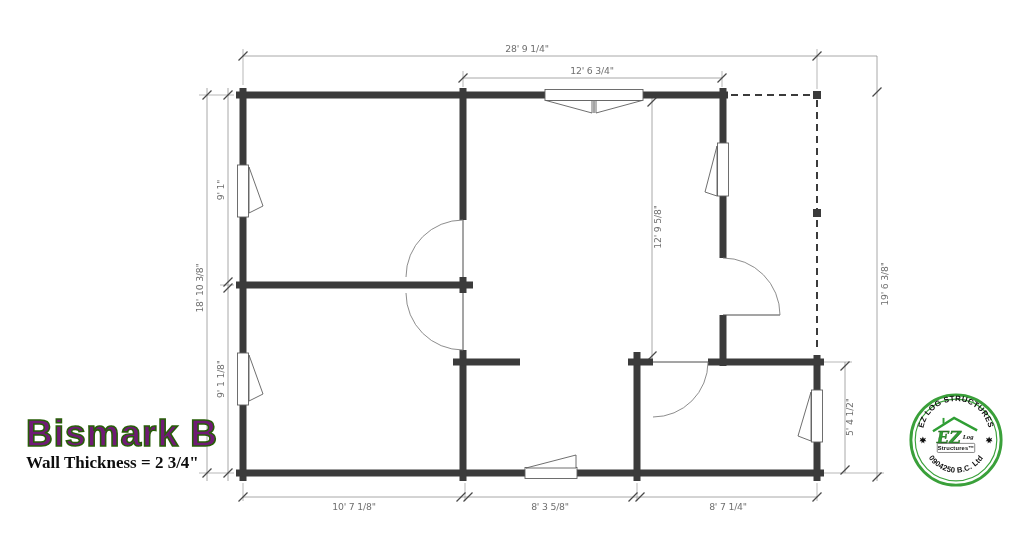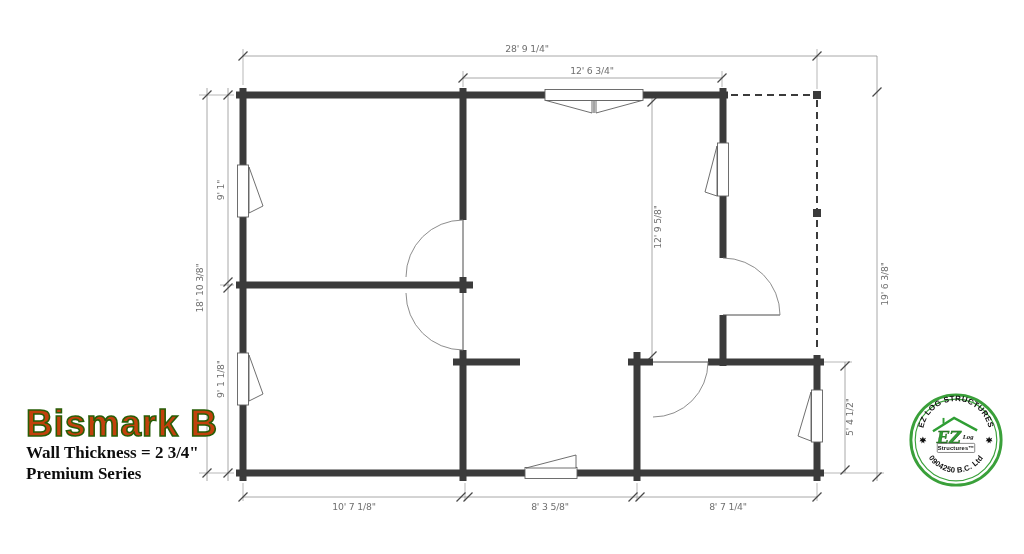--- a/index.html
+++ b/index.html
@@ -10,21 +10,21 @@
   .dashline{stroke:#3b3b3b;stroke-width:2;stroke-dasharray:7 5;fill:none;}
   .dimline{stroke:#8c8c8c;stroke-width:0.75;}
   .extline{stroke:#9a9a9a;stroke-width:0.7;}
   .tick{stroke:#4a4a4a;stroke-width:1.3;}
   .win{fill:#ffffff;stroke:#5f5f5f;stroke-width:0.9;}
   .leaf{stroke:#4a4a4a;stroke-width:1;}
   .swing{stroke:#808080;stroke-width:0.9;fill:none;}
   .dim{font:9.3px "DejaVu Sans",sans-serif;fill:#6f6f6f;letter-spacing:-0.2px;}
   #titleblock{position:absolute;left:26px;top:405px;}
   #plan-title{font-family:"Liberation Sans",sans-serif;font-weight:bold;font-size:37px;
-      color:#c2410c;-webkit-text-stroke:1.6px #275e07;letter-spacing:1px;line-height:1.0;}
+      color:#701a75;-webkit-text-stroke:1.6px #275e07;letter-spacing:1px;line-height:1.0;margin-top:10px;}
   .subtitle{font-family:"Liberation Serif",serif;font-weight:bold;font-size:17px;
       color:#0d0d0d;line-height:1.15;margin-top:1px;}
   #logo{position:absolute;left:908px;top:392px;}
   .ringtext{font:bold 8.2px "Liberation Sans",sans-serif;fill:#101010;letter-spacing:0.4px;}
   .ringtext2{font:bold 8px "Liberation Sans",sans-serif;fill:#101010;letter-spacing:0.2px;}
   .ez{font:italic bold 17px "DejaVu Serif",serif;fill:#2f9e34;stroke:#1c4d10;stroke-width:0.35px;}
   .log{font:italic bold 7px "Liberation Serif",serif;fill:#101010;}
   .structures{font:bold 6px "Liberation Sans",sans-serif;fill:#101010;letter-spacing:0.2px;}
 </style>
 </head>
@@ -149,21 +149,20 @@
       <text class="dim" x="661" y="227" text-anchor="middle" transform="rotate(-90 661 227)">12' 9 5/8"</text>
       <text class="dim" x="354" y="510" text-anchor="middle">10' 7 1/8"</text>
       <text class="dim" x="550" y="510" text-anchor="middle">8' 3 5/8"</text>
       <text class="dim" x="728" y="510" text-anchor="middle">8' 7 1/4"</text>
     </g>
   </svg>
 
   <div id="titleblock">
     <div id="plan-title">Bismark B</div>
     <div class="subtitle">Wall Thickness = 2 3/4"</div>
-    <div class="subtitle">Premium Series</div>
   </div>
 
   <svg id="logo" width="96" height="96" viewBox="0 0 100 100">
     <defs>
       <path id="arcTop" d="M15.5,44 A34.5,34.5 0 0 1 84.5,44"></path>
       <path id="arcBottom" d="M19.2,64.4 A34,34 0 0 0 80.8,64.4"></path>
     </defs>
     <circle cx="50" cy="50" r="47" fill="#ffffff" stroke="#3aa03a" stroke-width="3"></circle>
     <circle cx="50" cy="50" r="42.5" fill="none" stroke="#3aa03a" stroke-width="1.2"></circle>
     <text class="ringtext">

